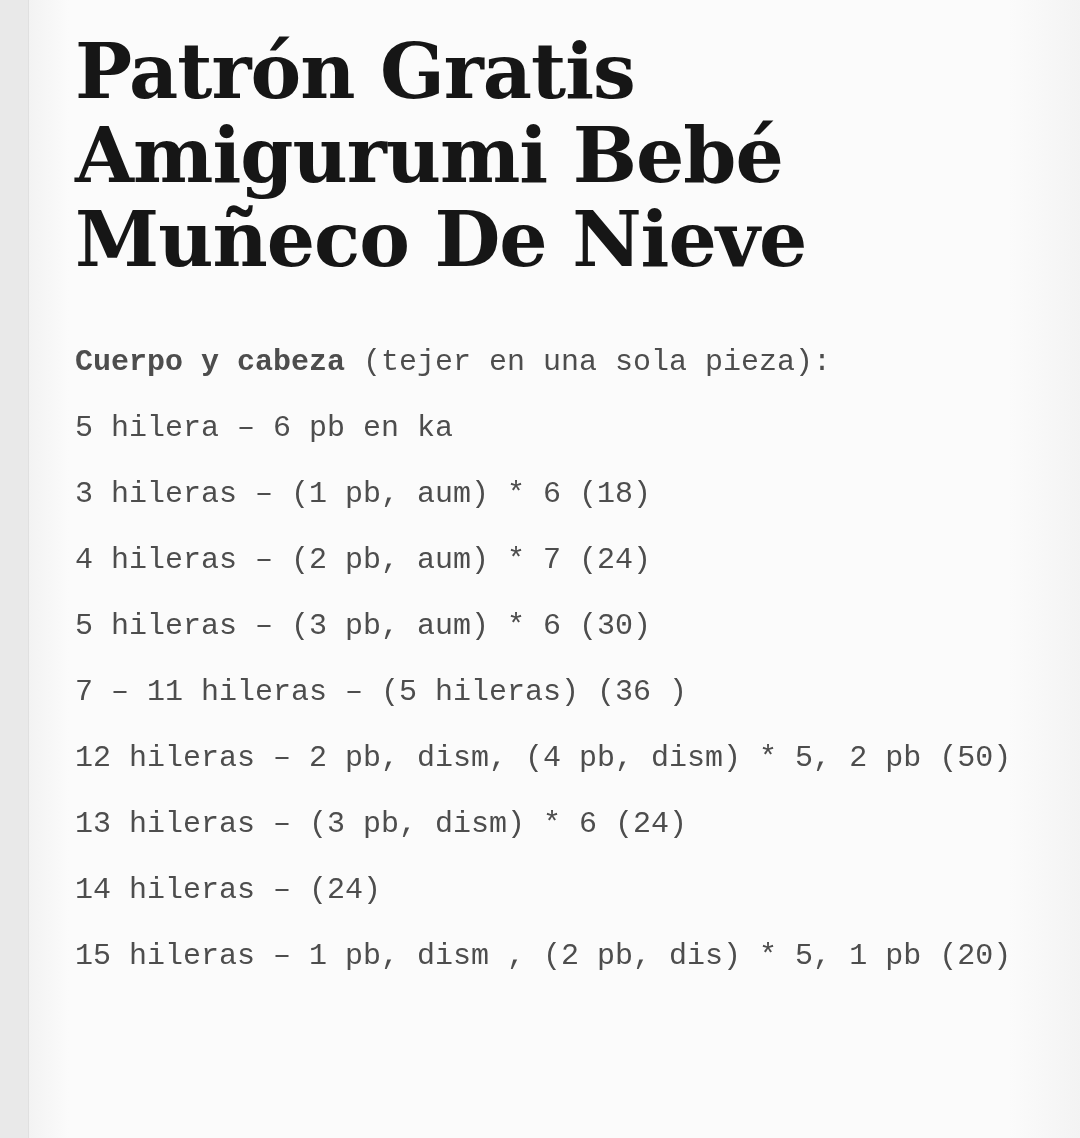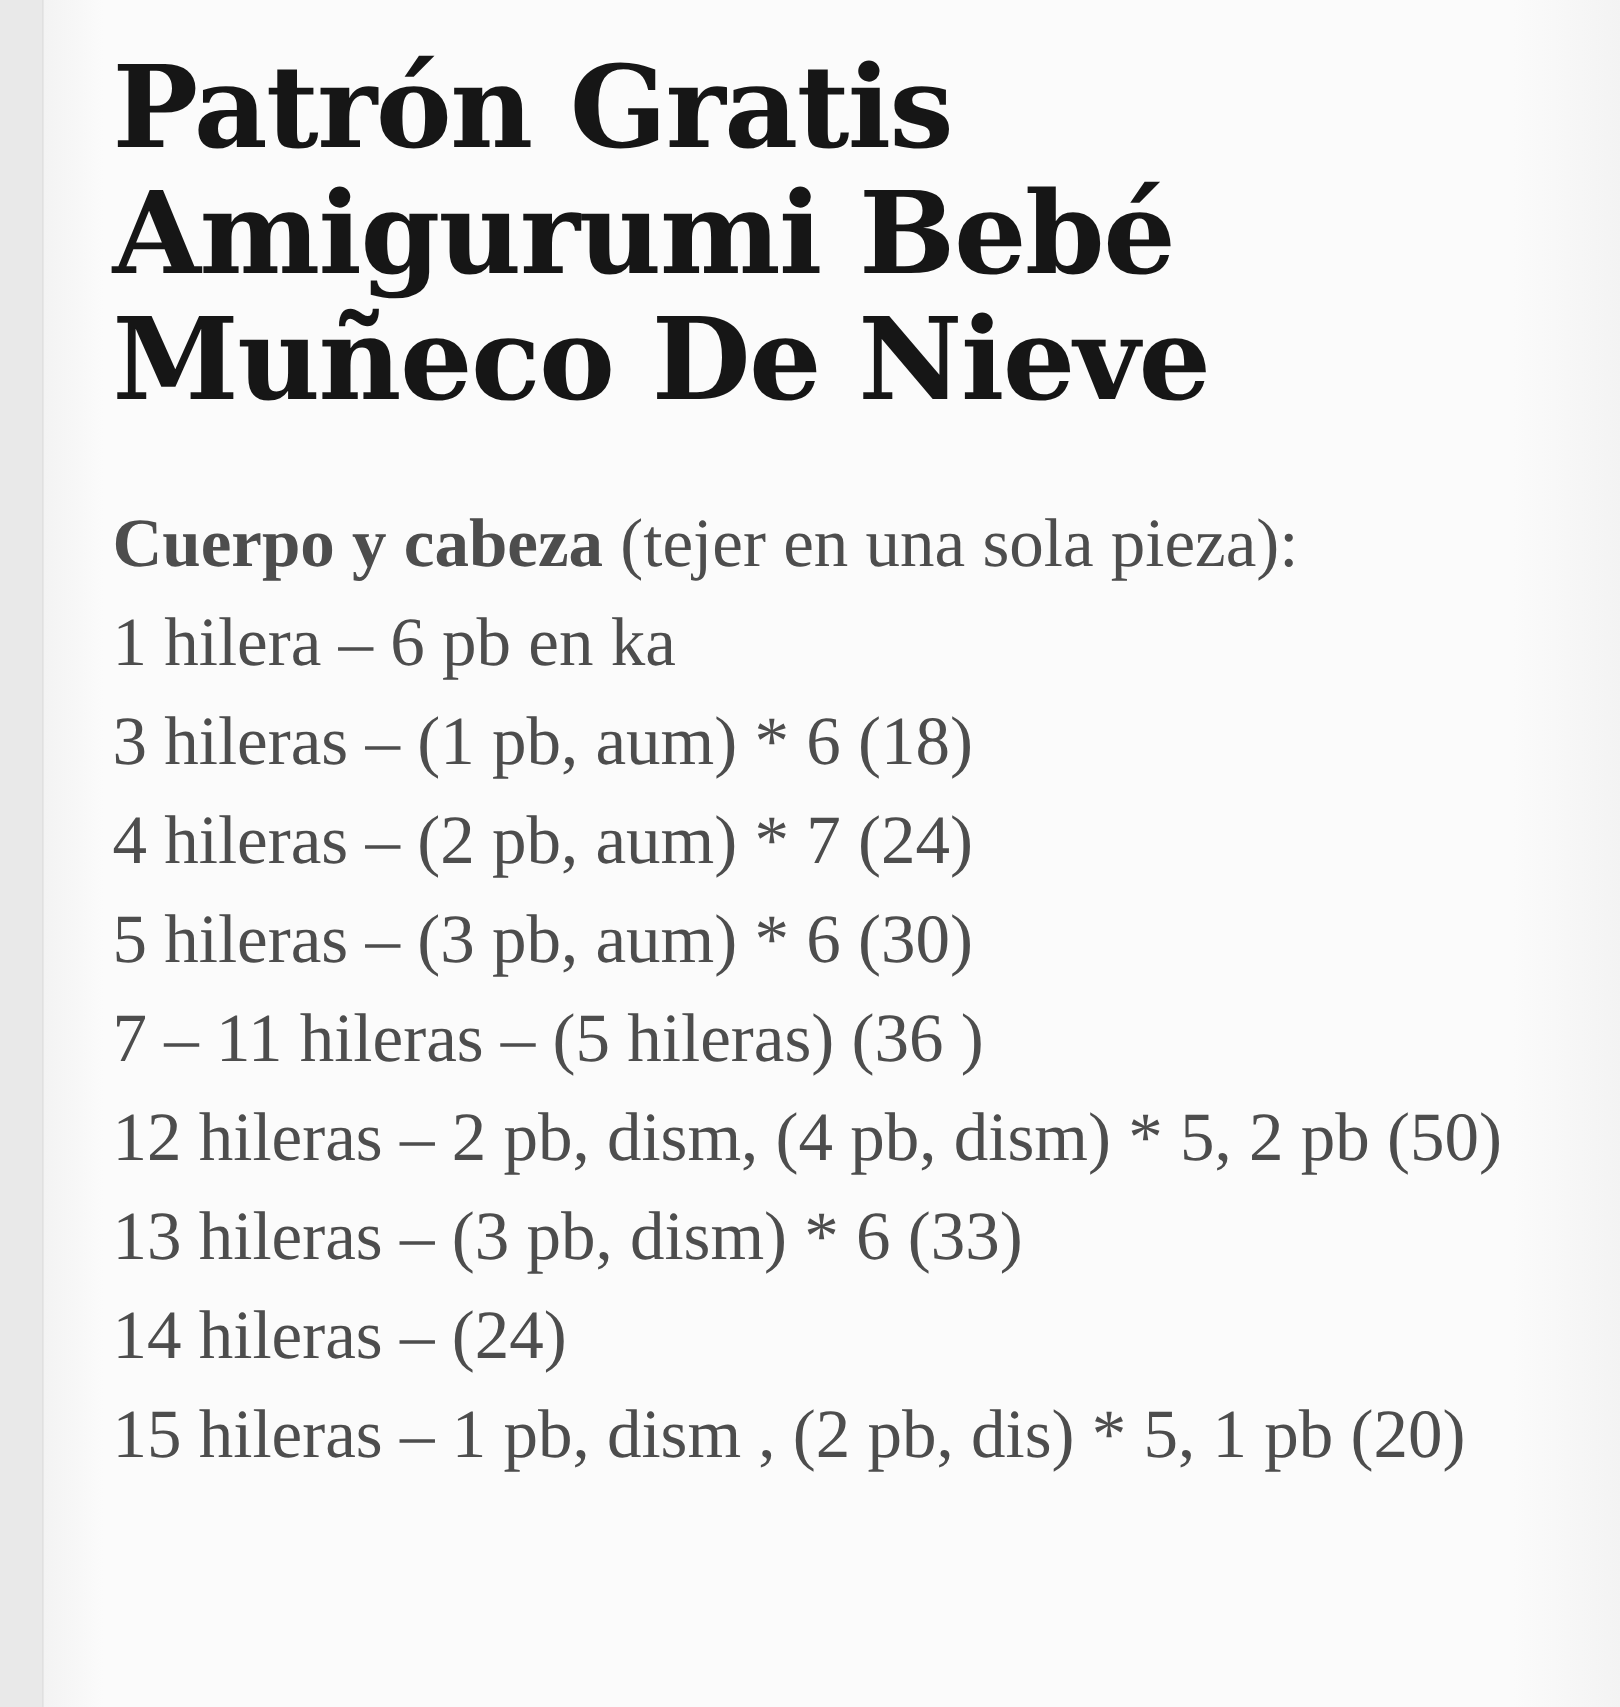--- a/index.html
+++ b/index.html
@@ -14,38 +14,38 @@
     border-left: 1px solid #e0e0e0; border-right: 1px solid #e0e0e0;
   }
   .title {
     position: absolute; left: 46px; top: 30px; width: 900px;
     font-family: "DejaVu Serif", serif; font-weight: bold;
     font-size: 76px; line-height: 84px; color: #161616; letter-spacing: -1px;
     margin: 0;
   }
   .body {
     position: absolute; left: 46px; top: 334px; width: 980px;
-    font-family: Liberation Serif, serif; font-size: 46px; color: #4d4d4d;
+    font-family: Liberation Mono, monospace; font-size: 30px; color: #4d4d4d;
   }
   .line { height: 66px; line-height: 56px; white-space: nowrap; }
   .strong { font-weight: bold; }
 </style>
 </head>
 <body>
 
 <div class="page">
   <h1 class="title">Patrón Gratis Amigurumi Bebé Muñeco De Nieve</h1>
 
   <div class="body">
     <div class="line">
       <span class="strong">Cuerpo y cabeza</span><span> (tejer en una sola pieza):</span>
     </div>
-    <div class="line">1 hilera – 6 pb en ka</div>
+    <div class="line">5 hilera – 6 pb en ka</div>
     <div class="line">3 hileras – (1 pb, aum) * 6 (18)</div>
     <div class="line">4 hileras – (2 pb, aum) * 7 (24)</div>
     <div class="line">5 hileras – (3 pb, aum) * 6 (30)</div>
     <div class="line">7 – 11 hileras – (5 hileras) (36 )</div>
     <div class="line">12 hileras – 2 pb, dism, (4 pb, dism) * 5, 2 pb (50)</div>
-    <div class="line">13 hileras – (3 pb, dism) * 6 (33)</div>
+    <div class="line">13 hileras – (3 pb, dism) * 6 (24)</div>
     <div class="line">14 hileras – (24)</div>
     <div class="line">15 hileras – 1 pb, dism , (2 pb, dis) * 5, 1 pb (20)</div>
   </div>
 </div>
 
 </body></html>

